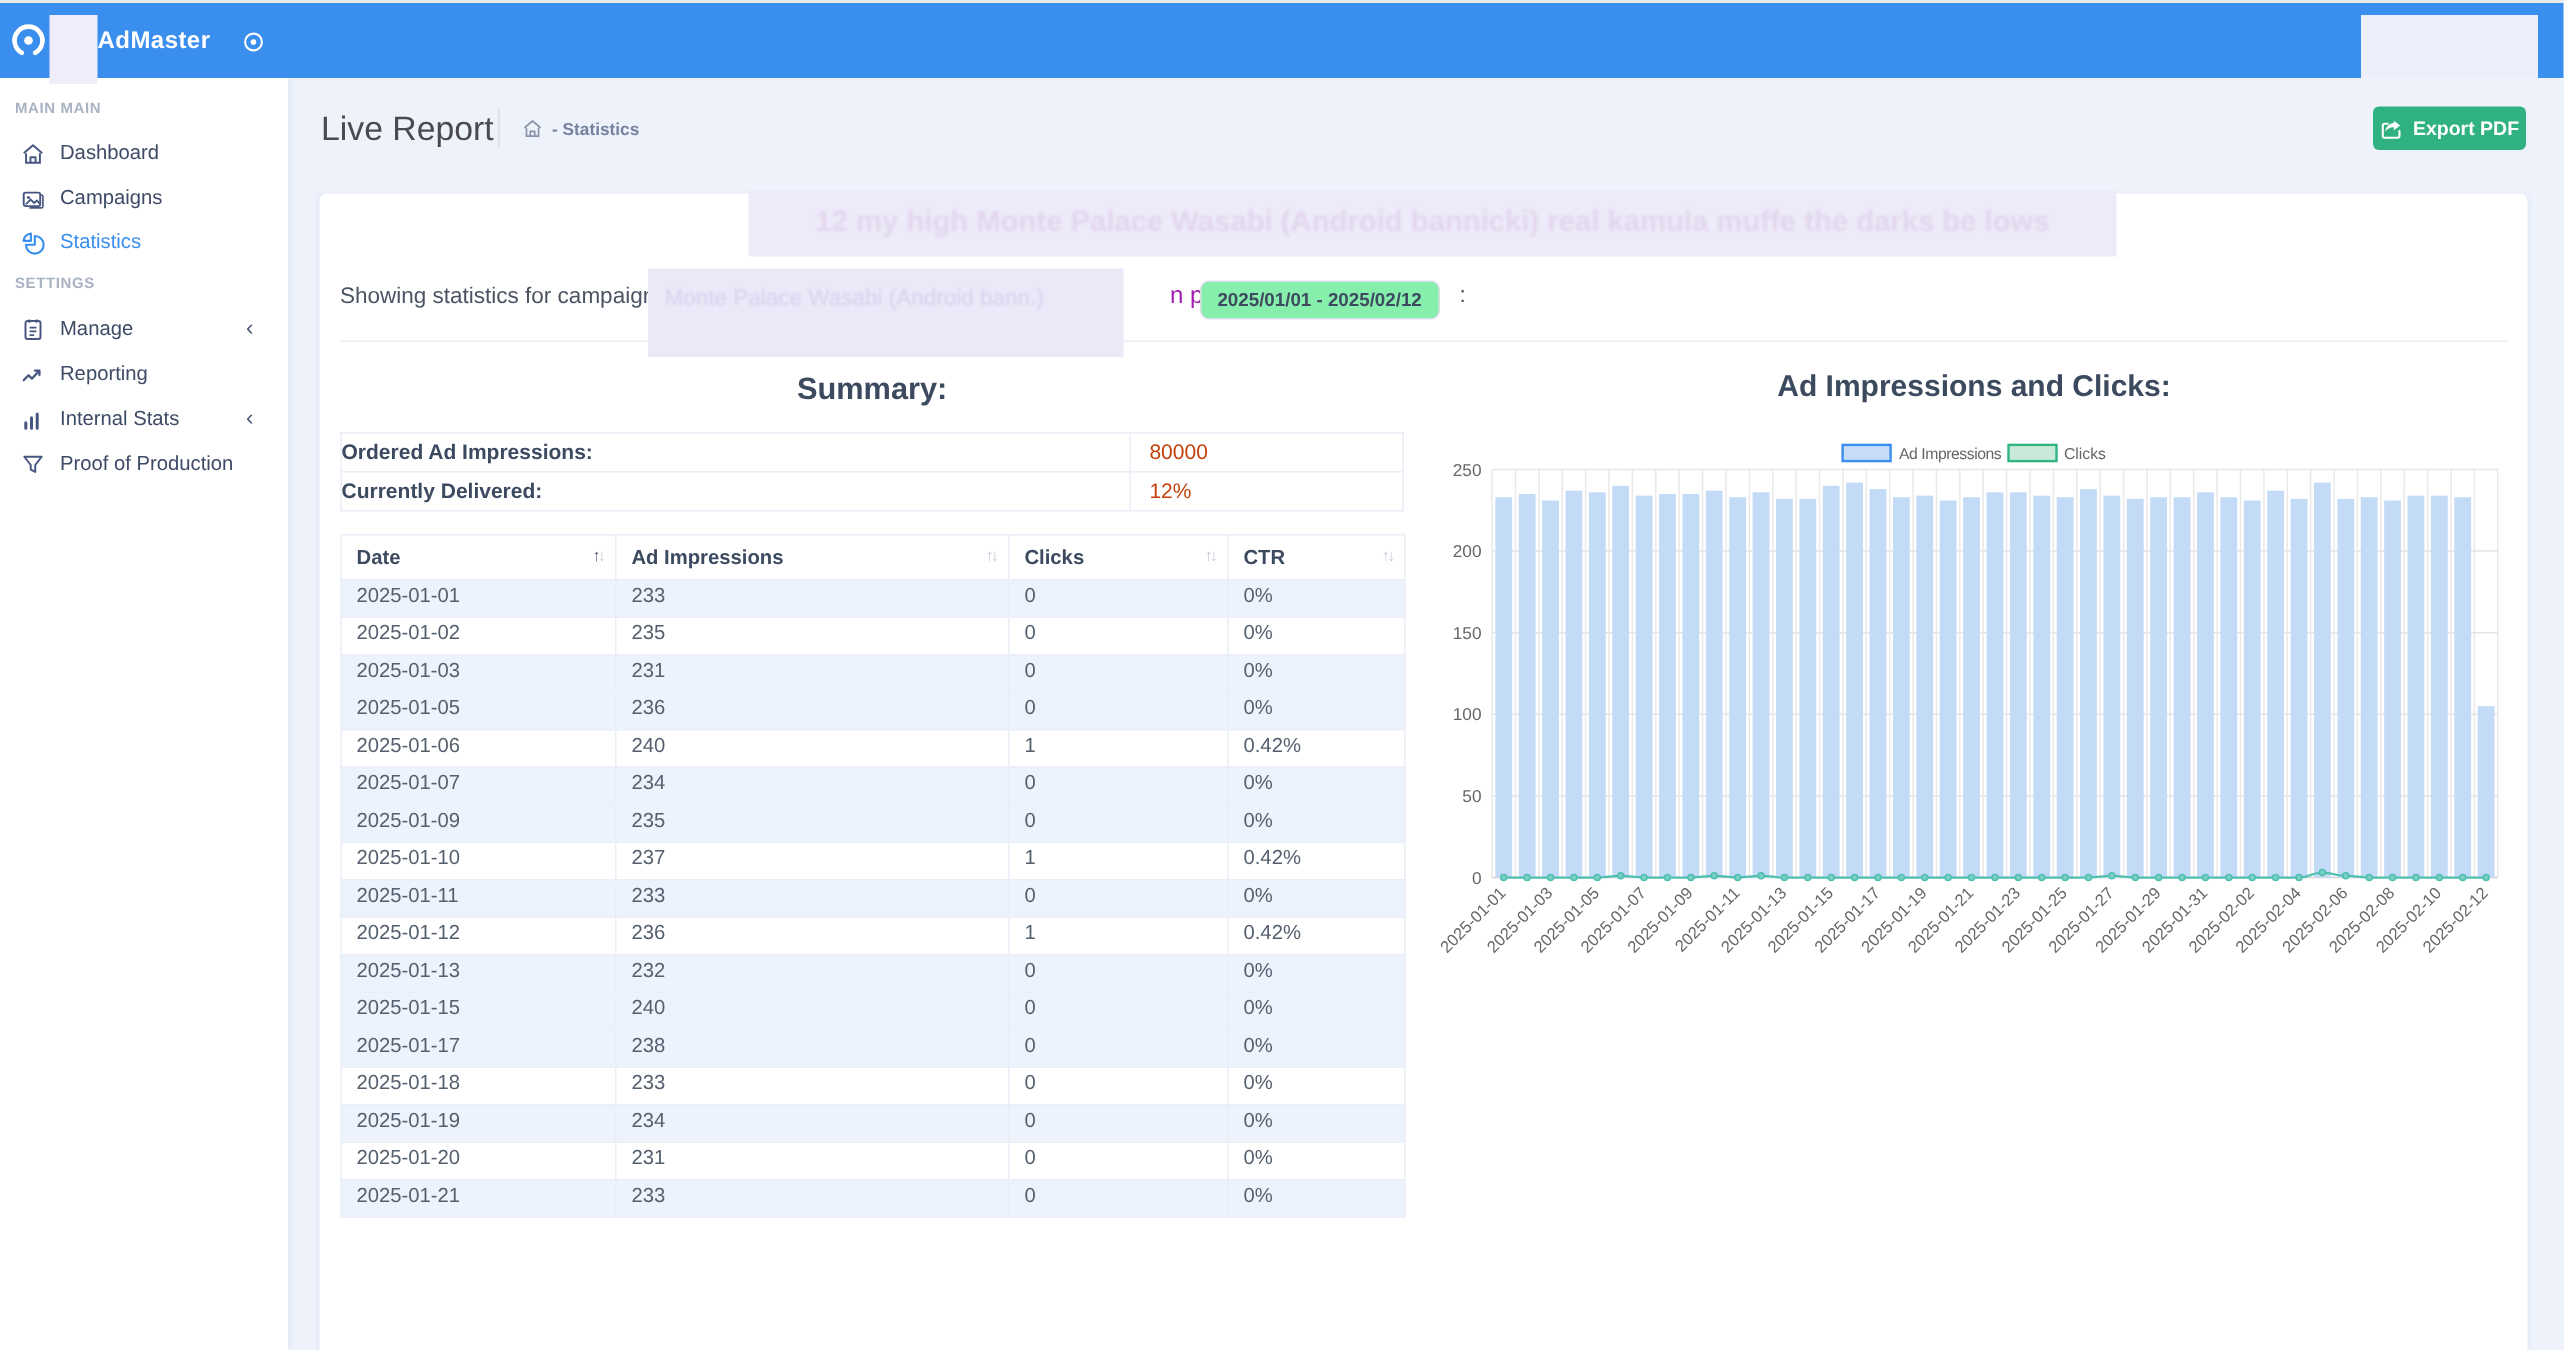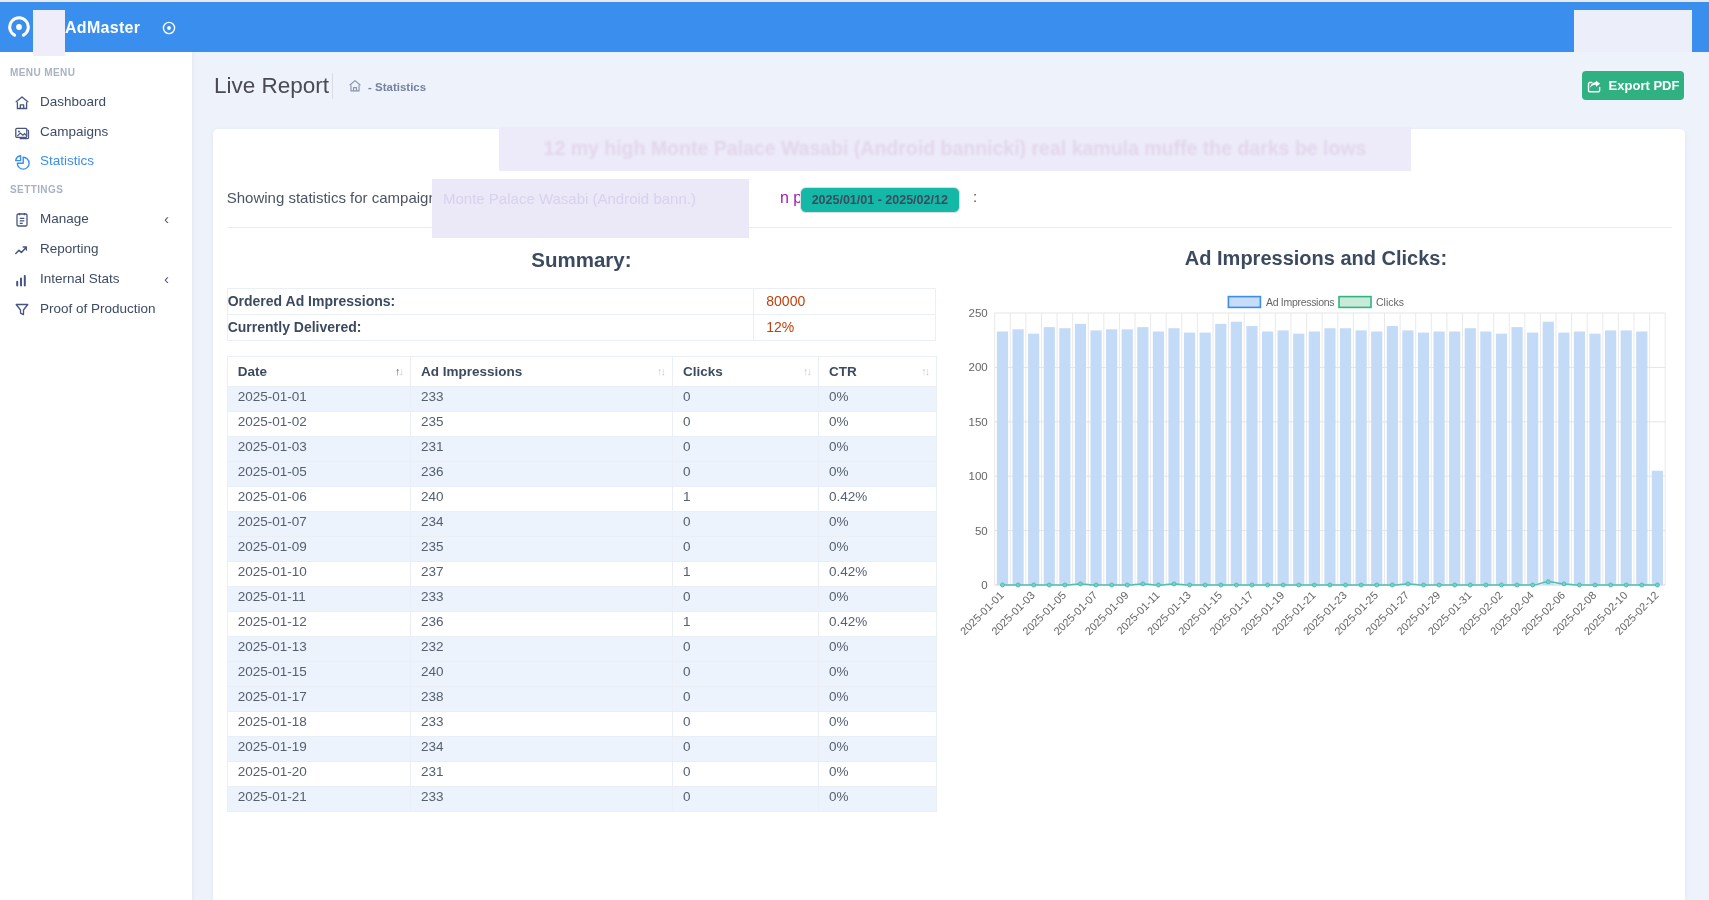--- a/index.html
+++ b/index.html
@@ -27,21 +27,21 @@
       <path d="M 6.5 19.2 A 9.3 9.3 0 1 1 15.5 19.2" fill="none" stroke="#fff" stroke-width="3.1" stroke-linecap="round"></path>
       <circle cx="11" cy="11" r="2.9" fill="#fff"></circle>
     </svg></div>
 <div class="abs" style="left:65px;top:18.5px;color:#fff;font-size:16px;font-weight:bold;letter-spacing:.3px">AdMaster</div>
 <div class="abs" style="left:162px;top:20.5px"><svg width="14" height="14" viewBox="0 0 14 14">
       <circle cx="7" cy="7" r="5.6" fill="none" stroke="#fff" stroke-width="1.4"></circle>
       <circle cx="7" cy="7" r="1.9" fill="#fff"></circle>
     </svg></div>
 
 <div class="abs" style="left:0;top:51.5px;width:192px;height:848.5px;background:#fff;box-shadow:1px 0 3px rgba(150,160,190,.12)"></div>
-<div style="position:absolute;left:10px;top:67px;font-size:10px;letter-spacing:.4px;color:#a9b2c3;font-weight:bold">MENU MENU</div>
+<div style="position:absolute;left:10px;top:67px;font-size:10px;letter-spacing:.4px;color:#a9b2c3;font-weight:bold">MAIN MAIN</div>
 <div style="position:absolute;left:14px;top:94.5px"><svg width="16" height="16" viewBox="0 0 16 16">
       <path d="M2.2 6.8 8 1.9l5.8 4.9" fill="none" stroke="#475680" stroke-width="1.3" stroke-linecap="round" stroke-linejoin="round"></path>
       <path d="M3.4 7.6v5.9h9.2V7.6" fill="none" stroke="#475680" stroke-width="1.3" stroke-linecap="round"></path>
       <path d="M6.3 13.4v-3.6h3.4v3.6" fill="none" stroke="#475680" stroke-width="1.3" stroke-linejoin="round"></path>
     </svg></div>
 <div style="position:absolute;left:40px;top:93.5px;font-size:13.5px;color:#3e4b66">Dashboard</div>
 <div style="position:absolute;left:14px;top:124.5px"><svg width="16" height="16" viewBox="0 0 16 16">
       <rect x="1.8" y="3.4" width="11" height="9" rx="1.2" fill="none" stroke="#475680" stroke-width="1.3"></rect>
       <circle cx="5" cy="6.6" r="1" fill="#475680"></circle>
       <path d="M3.2 11.2 6.4 8l2.4 2.3 1.8-1.6 2 2.2" fill="none" stroke="#475680" stroke-width="1.2"></path>
@@ -95,21 +95,21 @@
 
 <div class="abs" style="left:213px;top:129px;width:1472px;height:790px;background:#fff;border-radius:5px;box-shadow:0 1px 4px rgba(160,170,200,.18)"></div>
 
 <div class="abs" style="left:499px;top:127px;width:912px;height:43.5px;background:#edebf9"></div>
 <div class="abs" style="left:502px;top:137px;width:906px;text-align:center;font-size:19.5px;font-weight:bold;color:rgba(219,196,226,.55);filter:blur(1.2px);white-space:nowrap;overflow:hidden">12 my high Monte Palace Wasabi (Android bannicki) real kamula muffe the darks be lows</div>
 <div class="abs" style="left:226.7px;top:226.5px;width:1445px;height:1px;background:#e8ecf3"></div>
 <div class="abs" style="left:226.7px;top:189px;font-size:15px;color:#4c5464">Showing statistics for campaign</div>
 <div class="abs" style="left:432px;top:179px;width:317px;height:59px;background:#ebe8f8"></div>
 <div class="abs" style="left:780px;top:189px;font-size:16px;color:#a21caf">n period</div>
 <div class="abs" style="left:443px;top:190px;font-size:15px;color:rgba(202,192,230,.55);filter:blur(.6px);white-space:nowrap;width:296px;overflow:hidden">Monte Palace Wasabi (Android bann.)</div>
-<div class="abs" style="left:800px;top:186.5px;width:159.5px;height:26.5px;background:#14b8a6;border:1px solid #d9dee8;border-radius:6px;display:flex;align-items:center;justify-content:center;font-size:12.5px;font-weight:bold;color:#3d4a5f">2025/01/01 - 2025/02/12</div>
+<div class="abs" style="left:800px;top:186.5px;width:159.5px;height:26.5px;background:#86efac;border:1px solid #d9dee8;border-radius:6px;display:flex;align-items:center;justify-content:center;font-size:12.5px;font-weight:bold;color:#3d4a5f">2025/01/01 - 2025/02/12</div>
 <div class="abs" style="left:973px;top:188px;font-size:15px;color:#4c5464">:</div>
 
 <div class="abs" style="left:33px;top:10px;width:32px;height:46px;background:#efedf9"></div>
 <div class="abs" style="left:1574px;top:10px;width:118px;height:41.5px;background:#eceef9"></div>
 
 <div class="abs" style="left:226.7px;top:248px;width:709.5px;text-align:center;font-size:20.5px;font-weight:bold;color:#3c4a60">Summary:</div>
 <table class="sumtab">
 <tbody>
       <tr>
         <td class="l">Ordered Ad Impressions:</td>

